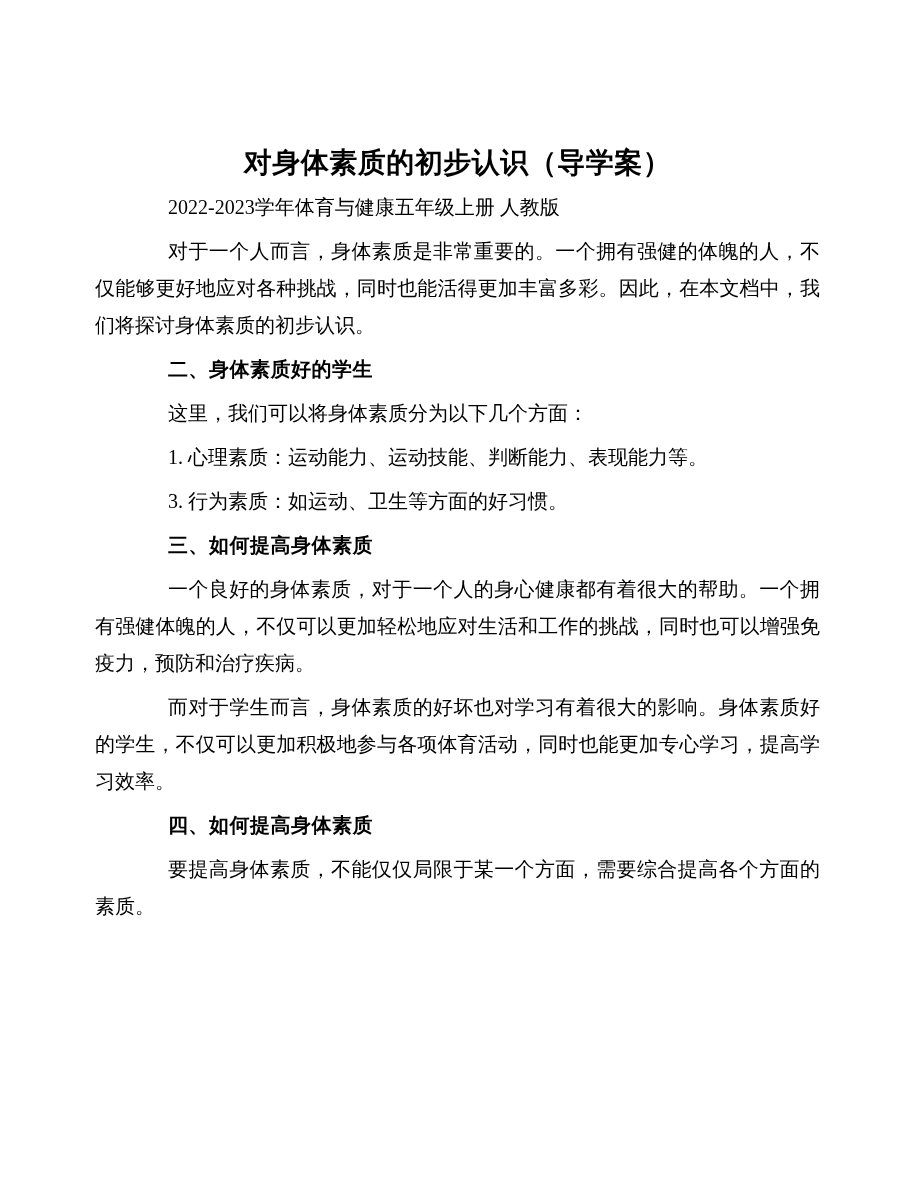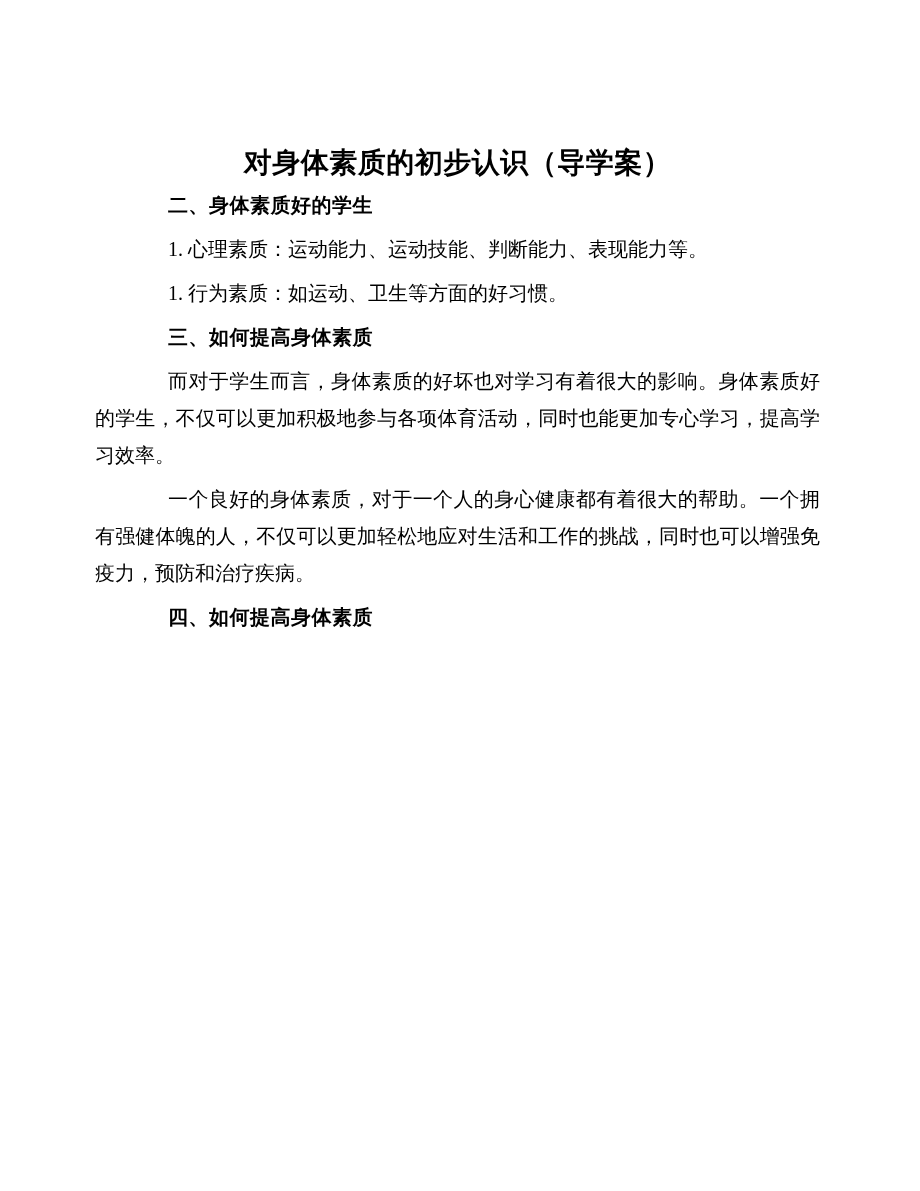--- a/index.html
+++ b/index.html
@@ -46,34 +46,38 @@
     text-align: justify;
   }
 </style>
 </head>
 <body>
 
 <div class="page">
 
   <div class="doc-title">对身体素质的初步认识（导学案）</div>
 
+  <div class="subtitle">2022-2023学年体育与健康五年级上册 人教版</div>
 
 
+  <div class="para">对于一个人而言，身体素质是非常重要的。一个拥有强健的体魄的人，不仅能够更好地应对各种挑战，同时也能活得更加丰富多彩。因此，在本文档中，我们将探讨身体素质的初步认识。</div>
 
   <div class="heading">二、身体素质好的学生</div>
 
 
+  <div class="para">这里，我们可以将身体素质分为以下几个方面：</div>
 
 
   <div class="para">1. 心理素质：运动能力、运动技能、判断能力、表现能力等。</div>
 
-  <div class="para">1. 行为素质：如运动、卫生等方面的好习惯。</div>
+  <div class="para">3. 行为素质：如运动、卫生等方面的好习惯。</div>
 
   <div class="heading">三、如何提高身体素质</div>
 
+  <div class="para">一个良好的身体素质，对于一个人的身心健康都有着很大的帮助。一个拥有强健体魄的人，不仅可以更加轻松地应对生活和工作的挑战，同时也可以增强免疫力，预防和治疗疾病。</div>
+
   <div class="para">而对于学生而言，身体素质的好坏也对学习有着很大的影响。身体素质好的学生，不仅可以更加积极地参与各项体育活动，同时也能更加专心学习，提高学习效率。</div>
-
-  <div class="para">一个良好的身体素质，对于一个人的身心健康都有着很大的帮助。一个拥有强健体魄的人，不仅可以更加轻松地应对生活和工作的挑战，同时也可以增强免疫力，预防和治疗疾病。</div>
 
   <div class="heading">四、如何提高身体素质</div>
 
+  <div class="para">要提高身体素质，不能仅仅局限于某一个方面，需要综合提高各个方面的素质。</div>
 
 </div>
 
 </body></html>

